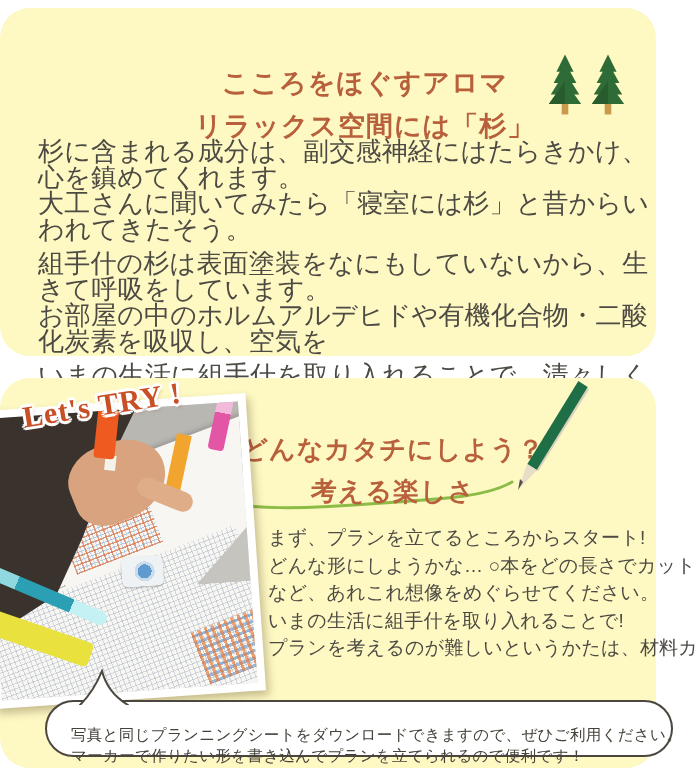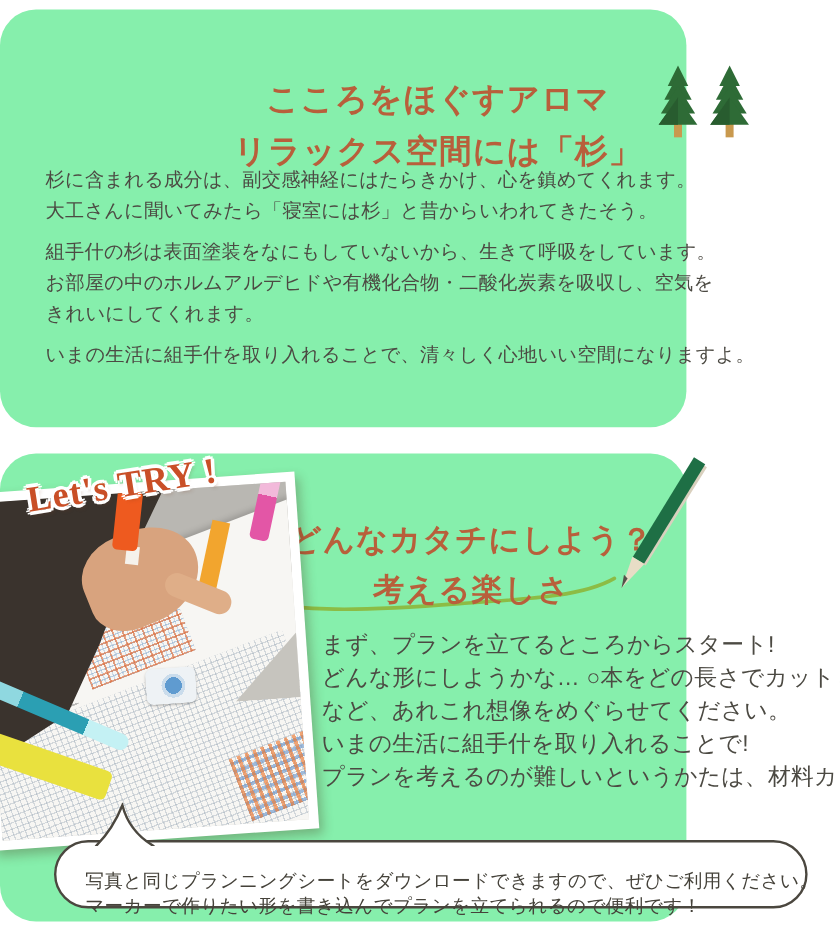--- a/index.html
+++ b/index.html
@@ -1,34 +1,34 @@
 <!DOCTYPE html>
 <html><head>
 <meta charset="utf-8">
 <style>
   html,body{margin:0;padding:0;}
   body{
     width:700px;height:781px;position:relative;overflow:hidden;
     background:#ffffff;
     font-family:"Liberation Sans","DejaVu Sans",sans-serif;
   }
-  .card{position:absolute;left:0;width:572px;background:#86efac;border-radius:30px;}
+  .card{position:absolute;left:0;width:656px;background:#fef9c3;border-radius:30px;}
   #card-aroma{top:8px;height:348px;}
   #card-try{top:378px;height:390px;}
 
   
   .aroma-title{
     position:absolute;top:32px;left:30px;width:670px;text-align:center;
     color:#b85f3b;font-size:27px;font-weight:bold;line-height:43px;letter-spacing:1px;
   }
   .trees{position:absolute;left:546px;top:44px;display:flex;gap:5px;}
   .trees svg{display:block;}
   .aroma-body{
     position:absolute;left:38px;top:130px;width:635px;
-    font-size:16px;line-height:26px;color:#4c4a43;letter-spacing:0.2px;
+    font-size:26px;line-height:26px;color:#4c4a43;letter-spacing:0.2px;
   }
   .aroma-body p{margin:0 0 8px 0;}
 
   
   .lets-try{
     position:absolute;left:22px;top:10px;z-index:7;
     transform:rotate(-9deg);
     font-family:"Liberation Serif","DejaVu Serif",serif;
     font-size:30px;font-weight:bold;color:#c94f27;letter-spacing:1px;
     text-shadow:
@@ -131,21 +131,20 @@
   </div>
 
   <div class="aroma-body">
     <p>
       <span>杉に含まれる成分は、副交感神経にはたらきかけ、心を鎮めてくれます。</span><br>
       <span>大工さんに聞いてみたら「寝室には杉」と昔からいわれてきたそう。</span>
     </p>
     <p>
       <span>組手什の杉は表面塗装をなにもしていないから、生きて呼吸をしています。</span><br>
       <span>お部屋の中のホルムアルデヒドや有機化合物・二酸化炭素を吸収し、空気を</span><br>
-      <span>きれいにしてくれます。</span>
     </p>
     <p>
       <span>いまの生活に組手什を取り入れることで、清々しく心地いい空間になりますよ。</span>
     </p>
   </div>
 </section>
 
 <section class="card" id="card-try">
 
   <div class="lets-try">Let's TRY !</div>

